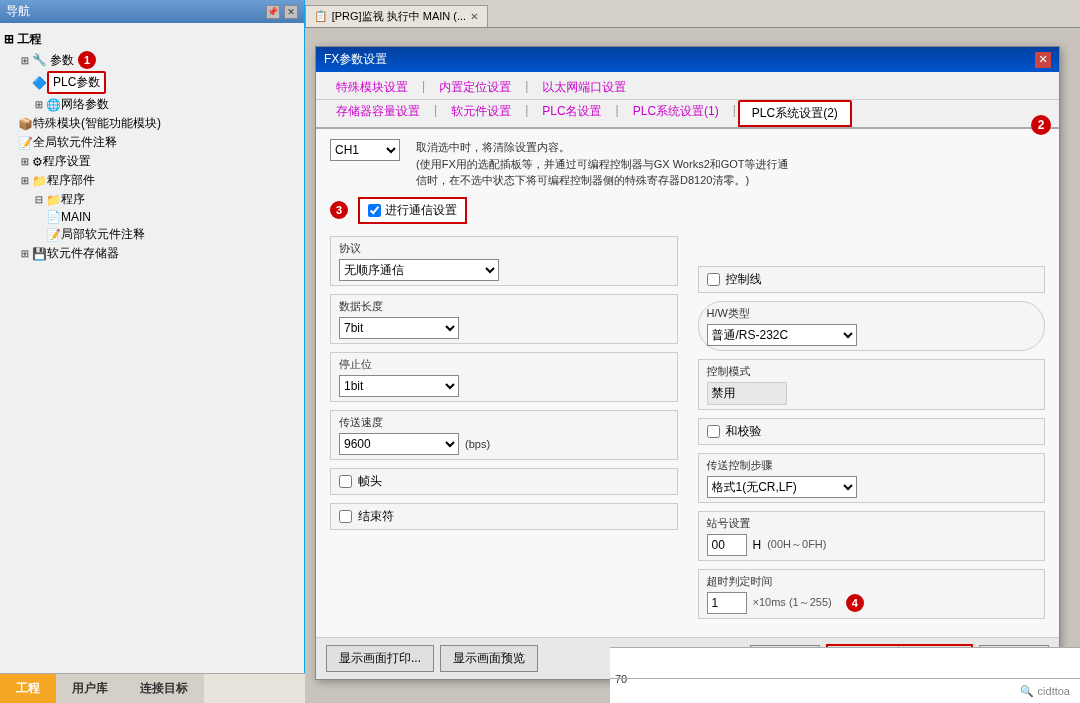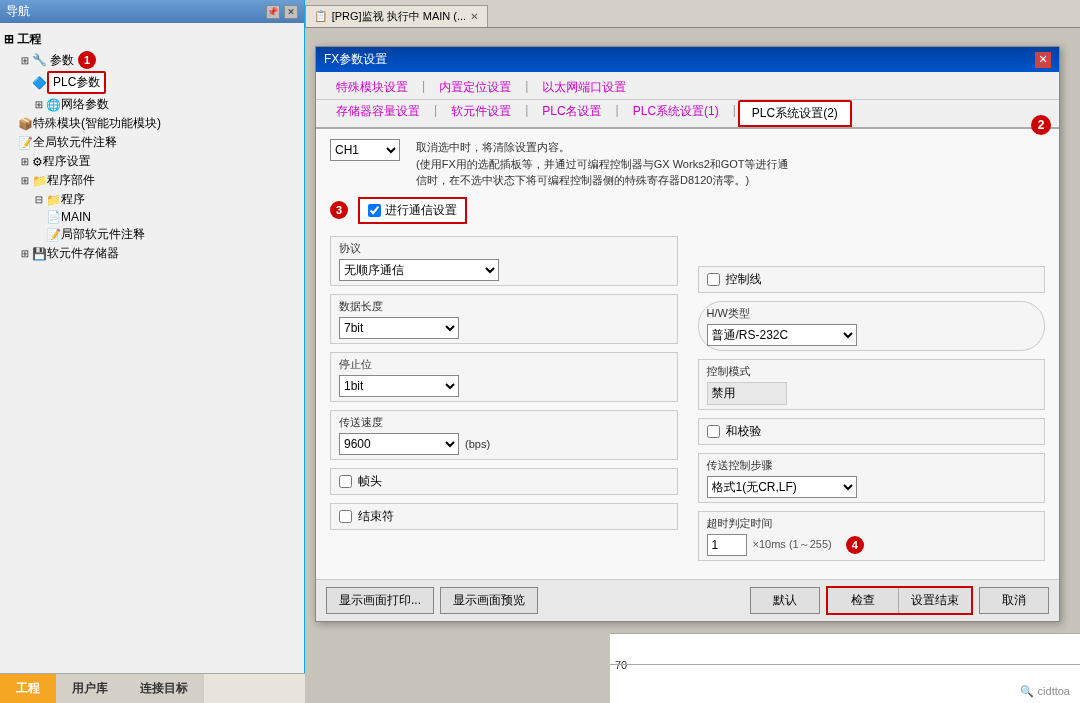--- a/index.html
+++ b/index.html
@@ -165,21 +165,21 @@
     }
     .badge-4 {
       display: inline-flex; align-items: center; justify-content: center;
       background: #cc0000; color: white; border-radius: 50%;
       width: 18px; height: 18px; font-size: 11px; font-weight: bold;
       margin-left: 8px;
     }
 
     
     .graph-area {
-      position: absolute; bottom: 0; left: 305px; right: 0; height: 70px;
+      position: absolute; bottom: 0; left: 305px; right: 0; height: 56px;
       background: white; border-top: 1px solid #aaa;
       overflow: hidden;
       text-align: center;
     }
     .graph-line {
       position: absolute; left: 0; top: 30px; right: 0; height: 1px;
       background: #aaa;
     }
   </style>
 </head>
@@ -430,20 +430,28 @@
           <div class="field-group">
             <div class="field-group-label">传送控制步骤</div>
             <div class="field-row">
               <select class="field-select" style="min-width:150px;">
                 <option>格式1(无CR,LF)</option>
                 <option>格式2</option>
               </select>
             </div>
           </div>
 
+          <div class="field-group">
+            <div class="field-group-label">站号设置</div>
+            <div class="field-row">
+              <input type="text" class="field-input" value="00" style="width: 40px;">
+              <span style="font-size:12px;">H</span>
+              <span style="font-size:11px; color:#555;">(00H～0FH)</span>
+            </div>
+          </div>
 
           <div class="field-group">
             <div class="field-group-label">超时判定时间</div>
             <div class="field-row">
               <input type="text" class="field-input" value="1" style="width: 40px;">
               <span style="font-size:11px; color:#555;">×10ms  (1～255)</span>
               <span class="badge-4">4</span>
             </div>
           </div>
         </div>

